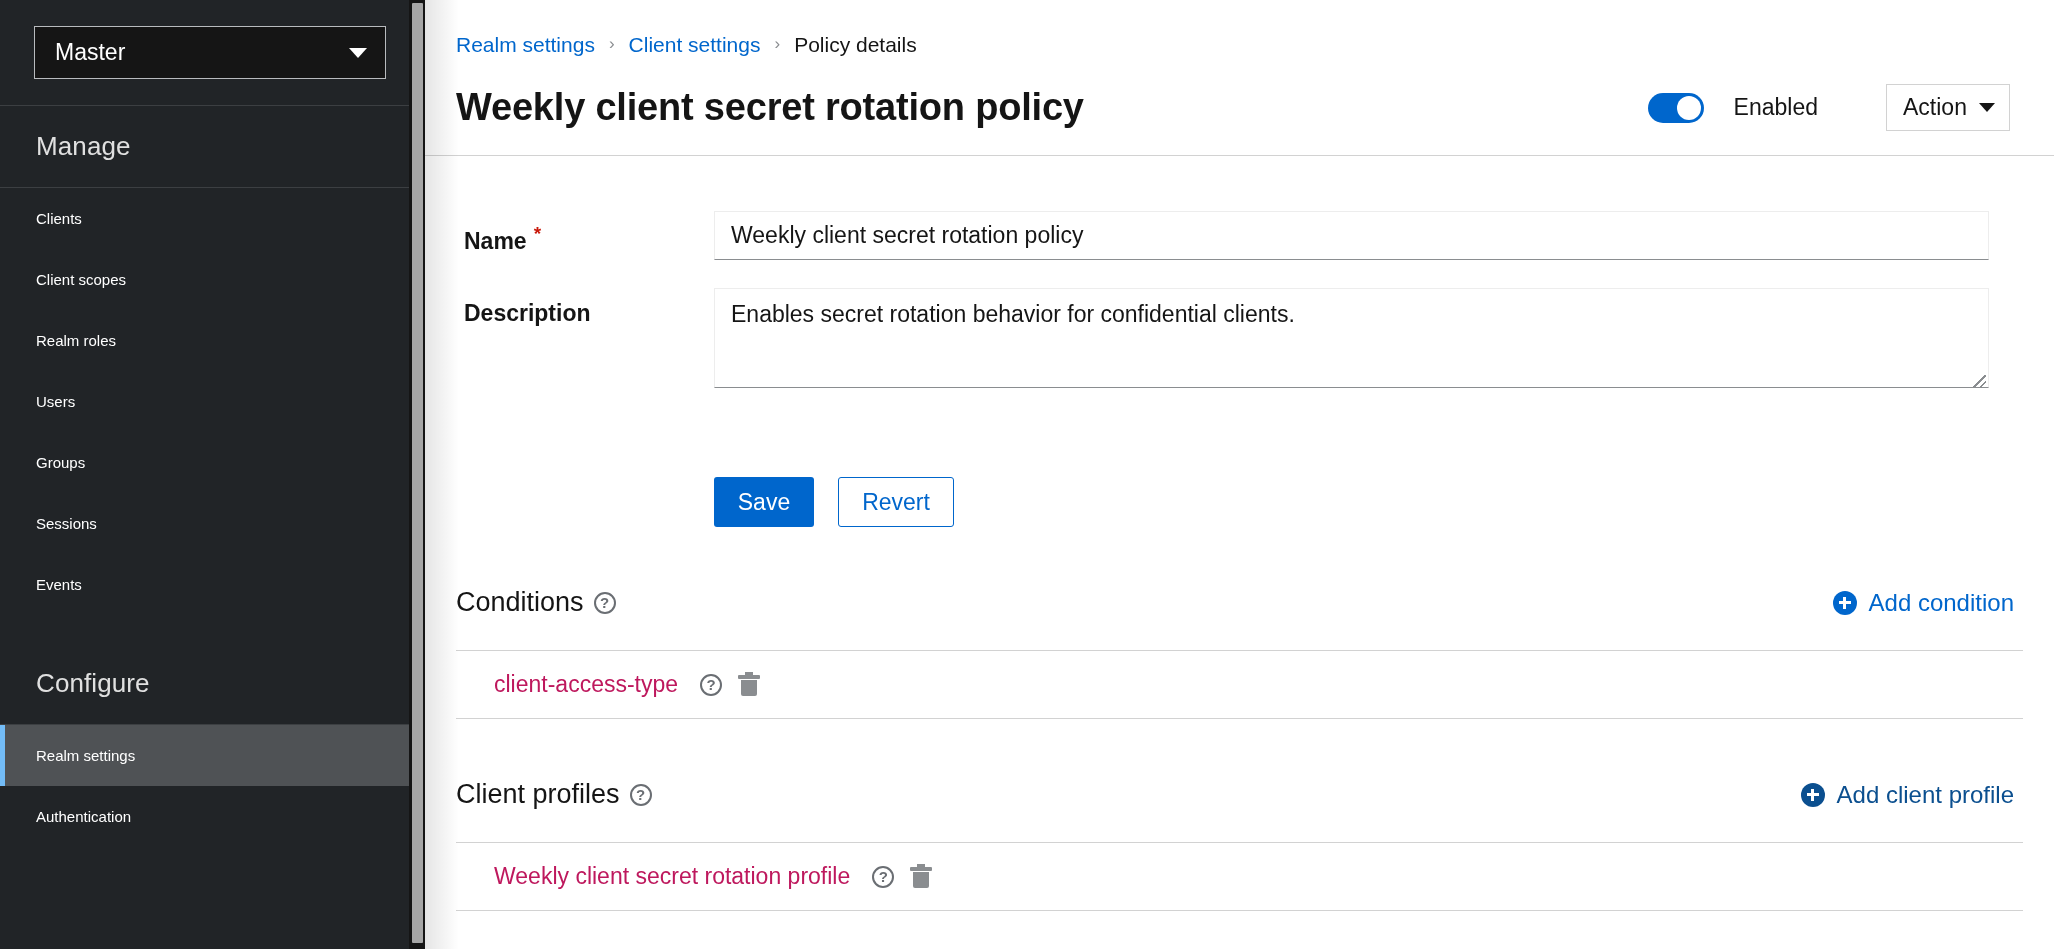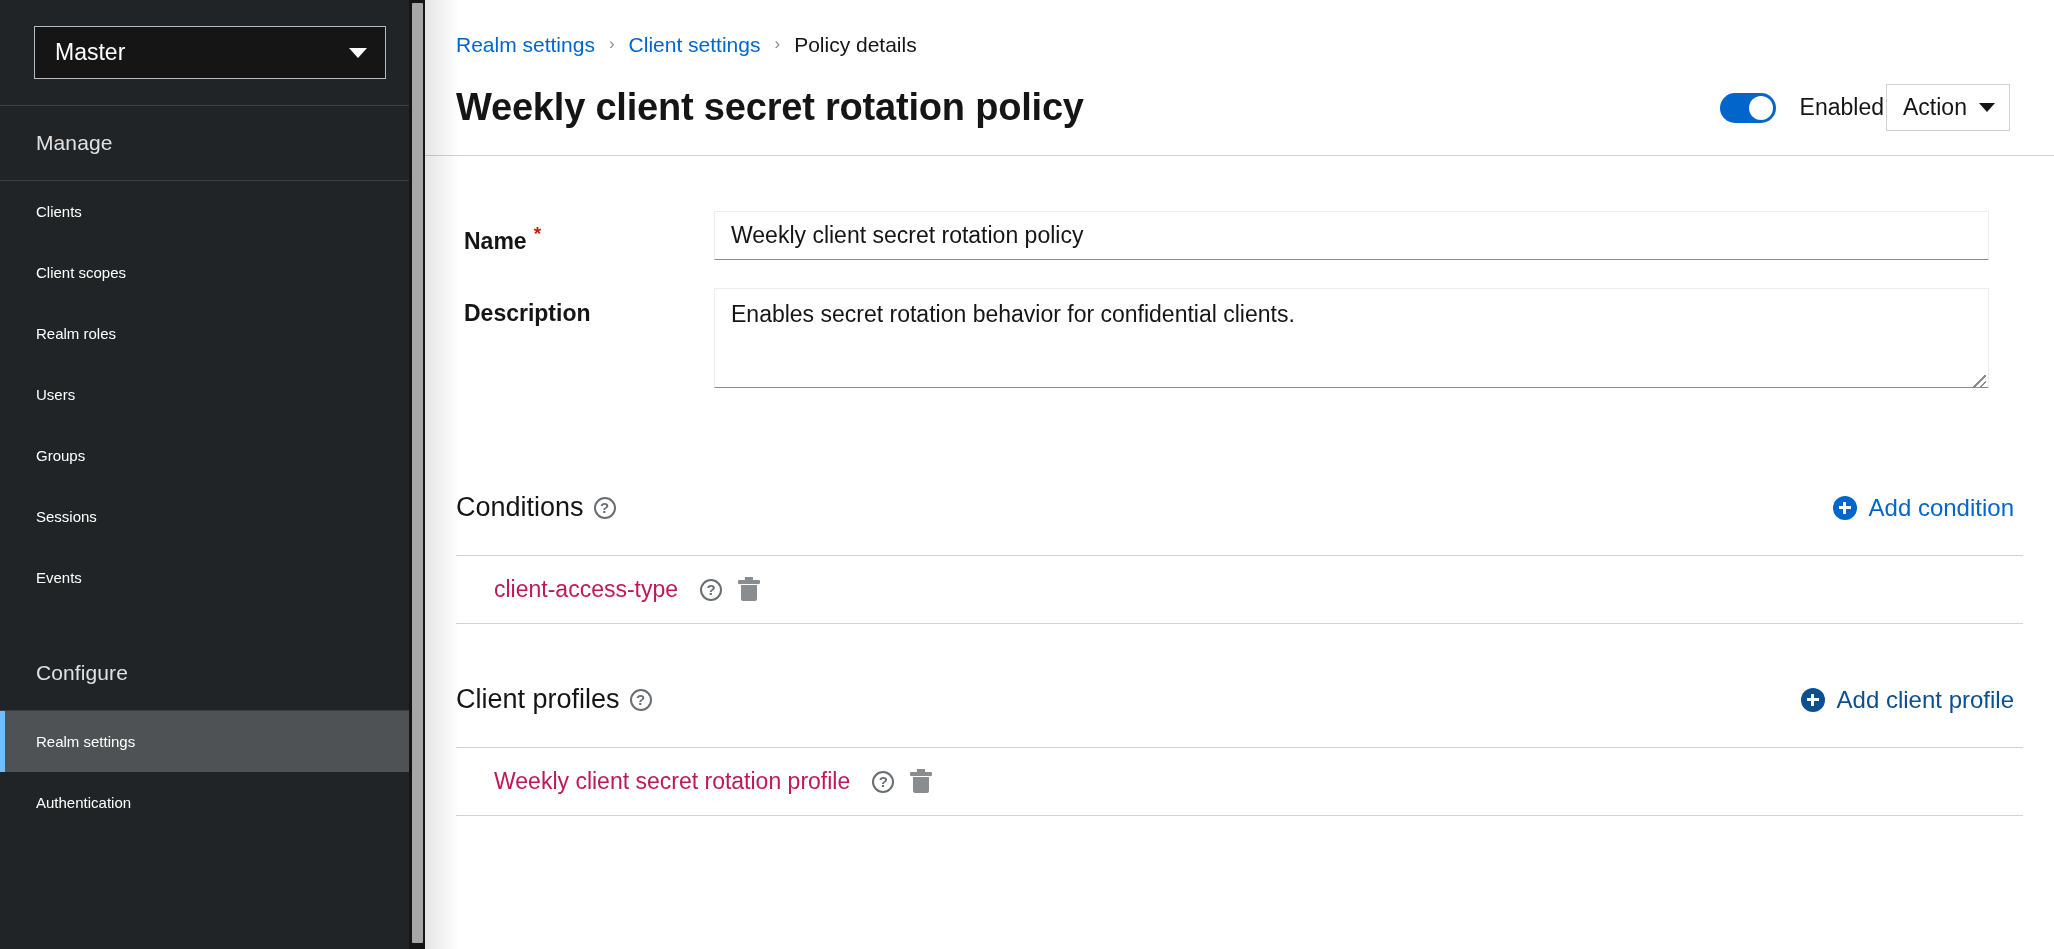--- a/index.html
+++ b/index.html
@@ -34,21 +34,21 @@
   .caret-down {
     width: 0; height: 0;
     border-left: 9px solid transparent;
     border-right: 9px solid transparent;
     border-top: 10px solid #ffffff;
   }
   .nav-divider {
     height: 1px; background: #3c3f42; width: 425px;
   }
   .nav-section-title {
-    color: #e0e0e0; font-size: 21px;
+    color: #e0e0e0; font-size: 26px;
     padding: 25px 0 25px 36px;
     letter-spacing: .1px;
   }
   .nav-item {
     color: #ffffff; font-size: 15px;
     padding: 22px 0 22px 36px;
     cursor: pointer;
     border-left: 5px solid transparent;
     padding-left: 31px;
     white-space: nowrap;
@@ -97,36 +97,37 @@
 
   .title-row {
     display: flex; align-items: center;
     margin-top: 24px; padding-bottom: 24px;
   }
   .page-title {
     font-size: 38px; font-weight: bold; color: #151515;
     letter-spacing: -0.2px;
   }
   .header-actions {
-    margin-left: auto; display: flex; align-items: center; gap: 2px;
+    margin-left: auto; display: flex; align-items: center; gap: 8px;
   }
   .toggle {
     width: 56px; height: 30px; border-radius: 15px;
     background: #06c; position: relative; cursor: pointer;
     flex: 0 0 56px;
   }
   .toggle .knob {
     position: absolute; top: 3px; right: 3px;
     width: 24px; height: 24px; border-radius: 50%;
     background: #fff;
   }
   .toggle-label {
     font-size: 23px; color: #151515; margin-left: 22px;
   }
   .action-btn {
+    margin-left: 60px;
     width: 124px; height: 47px;
     border: 1px solid #d2d2d2; background: #fff;
     display: flex; align-items: center; justify-content: space-between;
     padding: 0 14px 0 16px;
     font-size: 23px; color: #151515; cursor: pointer;
   }
   .action-btn .caret {
     width: 0; height: 0;
     border-left: 8px solid transparent;
     border-right: 8px solid transparent;
@@ -324,20 +325,26 @@
         <div class="field-wrap">
           <div class="textarea-box">
             <textarea class="text-area" style="">Enables secret rotation behavior for confidential clients.</textarea>
             <span class="resize-grip"></span>
           </div>
         </div>
       </div>
 
       <div class="form-row">
         <div class="form-label"></div>
+        <div class="field-wrap">
+          <div class="button-row">
+            <button class="btn btn-primary">Save</button>
+            <button class="btn btn-secondary">Revert</button>
+          </div>
+        </div>
       </div>
     </div>
 
     <section class="section">
       <div class="section-head">
         <span class="section-title">Conditions</span>
         <span class="help-icon">?</span>
         <span class="add-link primary">
           <span class="plus-icon"></span>
           <span>Add condition</span>

